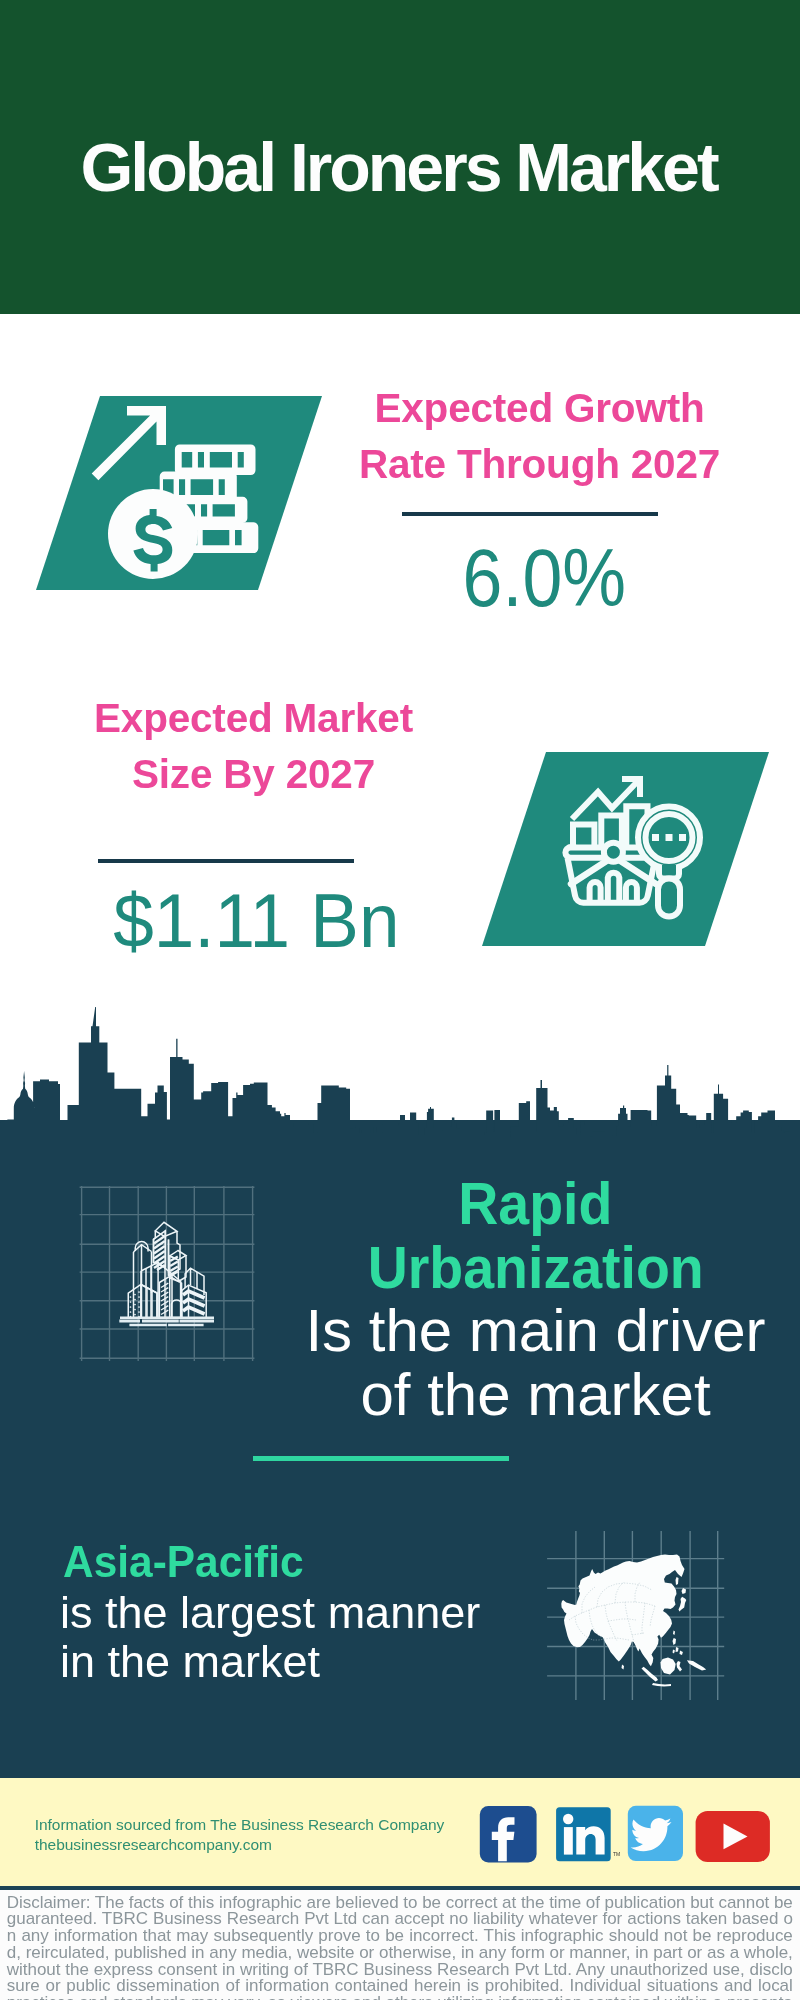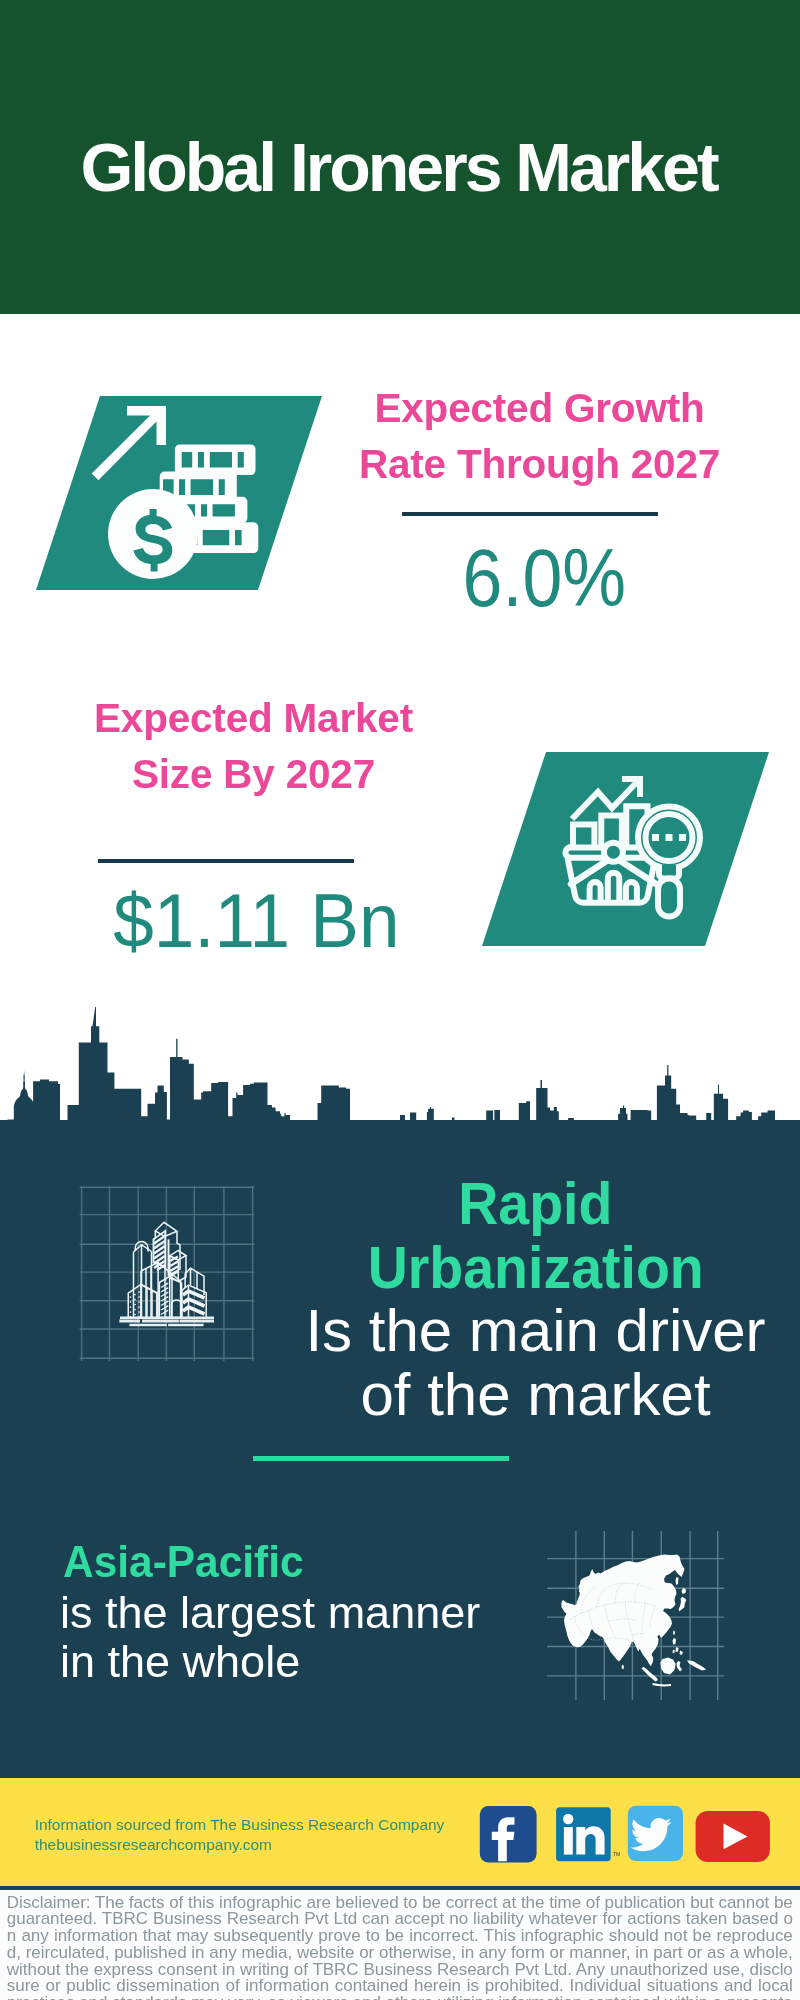--- a/index.html
+++ b/index.html
@@ -33,21 +33,21 @@
   .skyline{position:absolute;left:0;top:1000px;width:800px;height:160px;}
 
   .hl{color:#2fdb9f;font-weight:bold;}
   .wt{color:#ffffff;font-weight:normal;}
   .sq{display:inline-block;transform:scaleX(0.925);}
   .sq2{display:inline-block;transform:scaleX(0.975);font-size:43.5px;}
 
   .mint-rule{position:absolute;background:#2fd6a0;height:5px;}
 
   
-  .footer{position:absolute;left:0;top:1778px;width:800px;height:108px;background:#fde047;}
+  .footer{position:absolute;left:0;top:1778px;width:800px;height:108px;background:#fef9c3;}
   .src-text{position:absolute;color:#2f8f72;font-size:15.5px;line-height:20px;white-space:nowrap;letter-spacing:-0.035px;}
   .disclaimer-sec{position:absolute;left:0;top:1886px;width:800px;height:114px;background:#fcfcfc;
     border-top:4px solid #1c4355;box-sizing:border-box;}
   .disclaimer{position:absolute;left:6.8px;top:4.5px;width:786px;color:#8c969b;font-size:17px;
     line-height:16.8px;text-align:justify;overflow-wrap:anywhere;word-break:break-all;
     letter-spacing:-0.035px;}
 </style>
 </head>
 <body>
 
@@ -278,21 +278,21 @@
     <div><span class="hl sq">Urbanization</span></div>
     <div><span class="wt">Is the main driver</span></div>
     <div><span class="wt">of the market</span></div>
   </div>
   <div class="mint-rule" style="left:253px;top:1456px;width:256px;"></div>
 
   <div style="position:absolute;left:60px;top:1537px;width:470px;text-align:left;
               font-size:45px;line-height:49.5px;white-space:nowrap;">
     <div><span class="hl sq2">Asia-Pacific</span></div>
     <div><span class="wt">is the largest manner</span></div>
-    <div><span class="wt">in the whole</span></div>
+    <div><span class="wt">in the market</span></div>
   </div>
   <div style="position:absolute;left:545px;top:1530px;width:180px;height:170px;">
     <svg width="180" height="170" viewBox="0 0 180 170">
       <g stroke="#5d7e8c" stroke-width="1.4">
         <line x1="30.9" y1="1" x2="30.9" y2="175.5"></line>
         <line x1="59.3" y1="1" x2="59.3" y2="175.5"></line>
         <line x1="87.4" y1="1" x2="87.4" y2="175.5"></line>
         <line x1="116.2" y1="1" x2="116.2" y2="175.5"></line>
         <line x1="145.1" y1="1" x2="145.1" y2="175.5"></line>
         <line x1="172.7" y1="1" x2="172.7" y2="175.5"></line>

